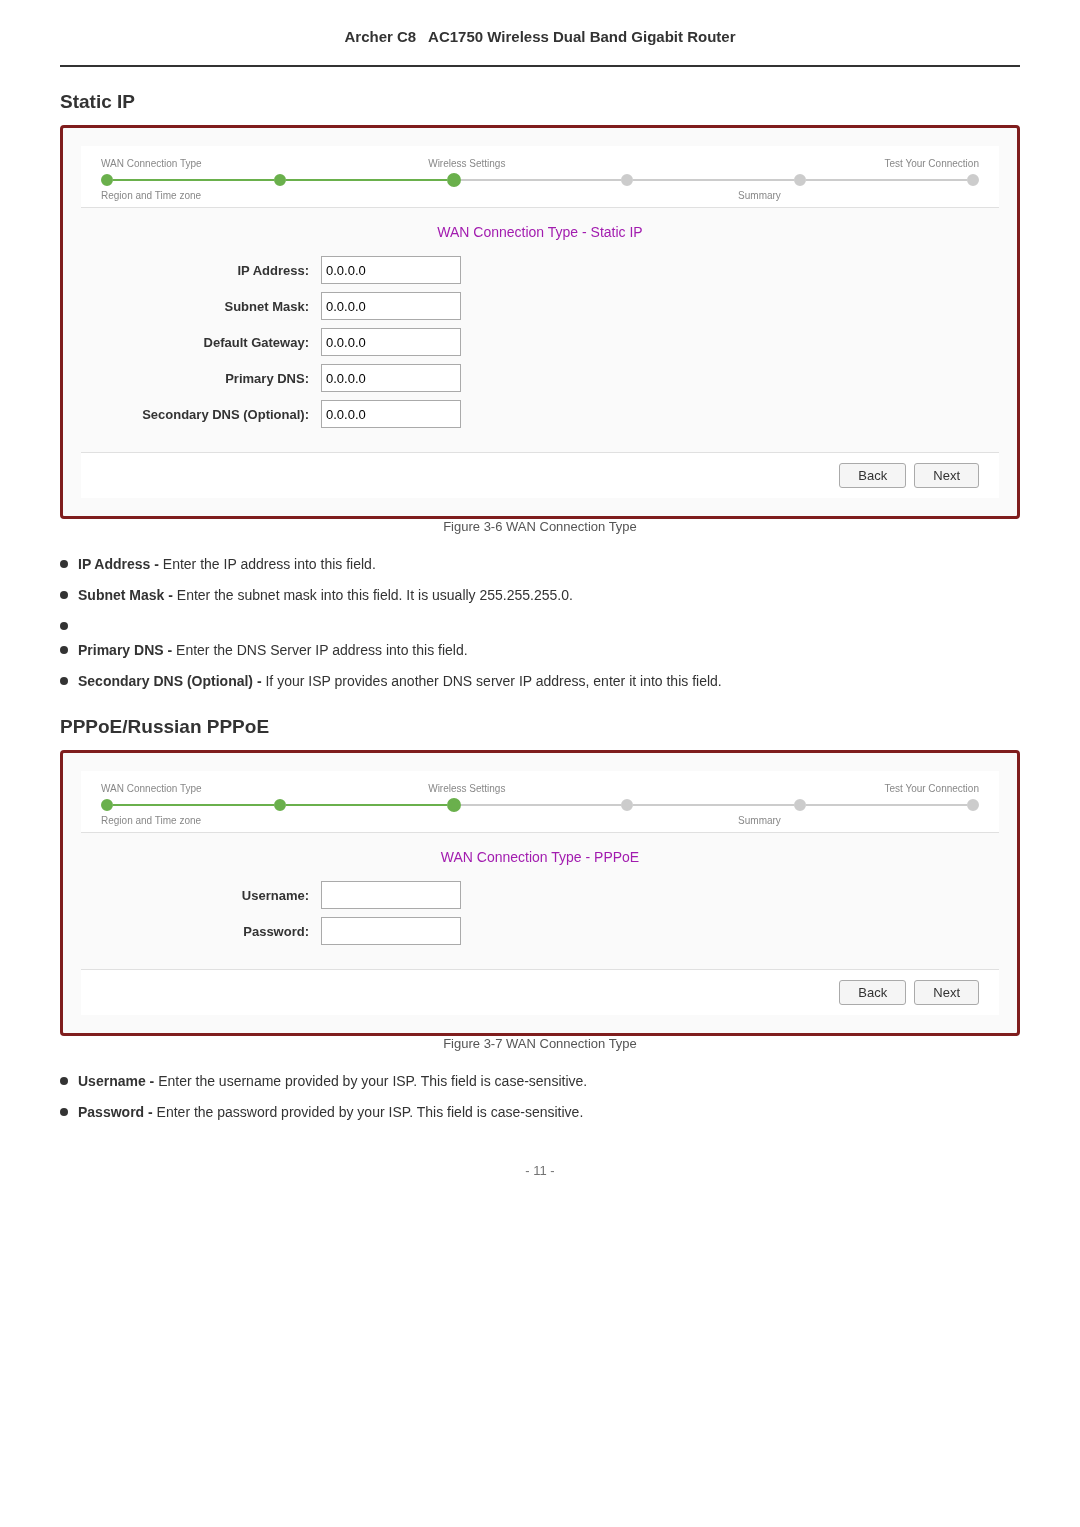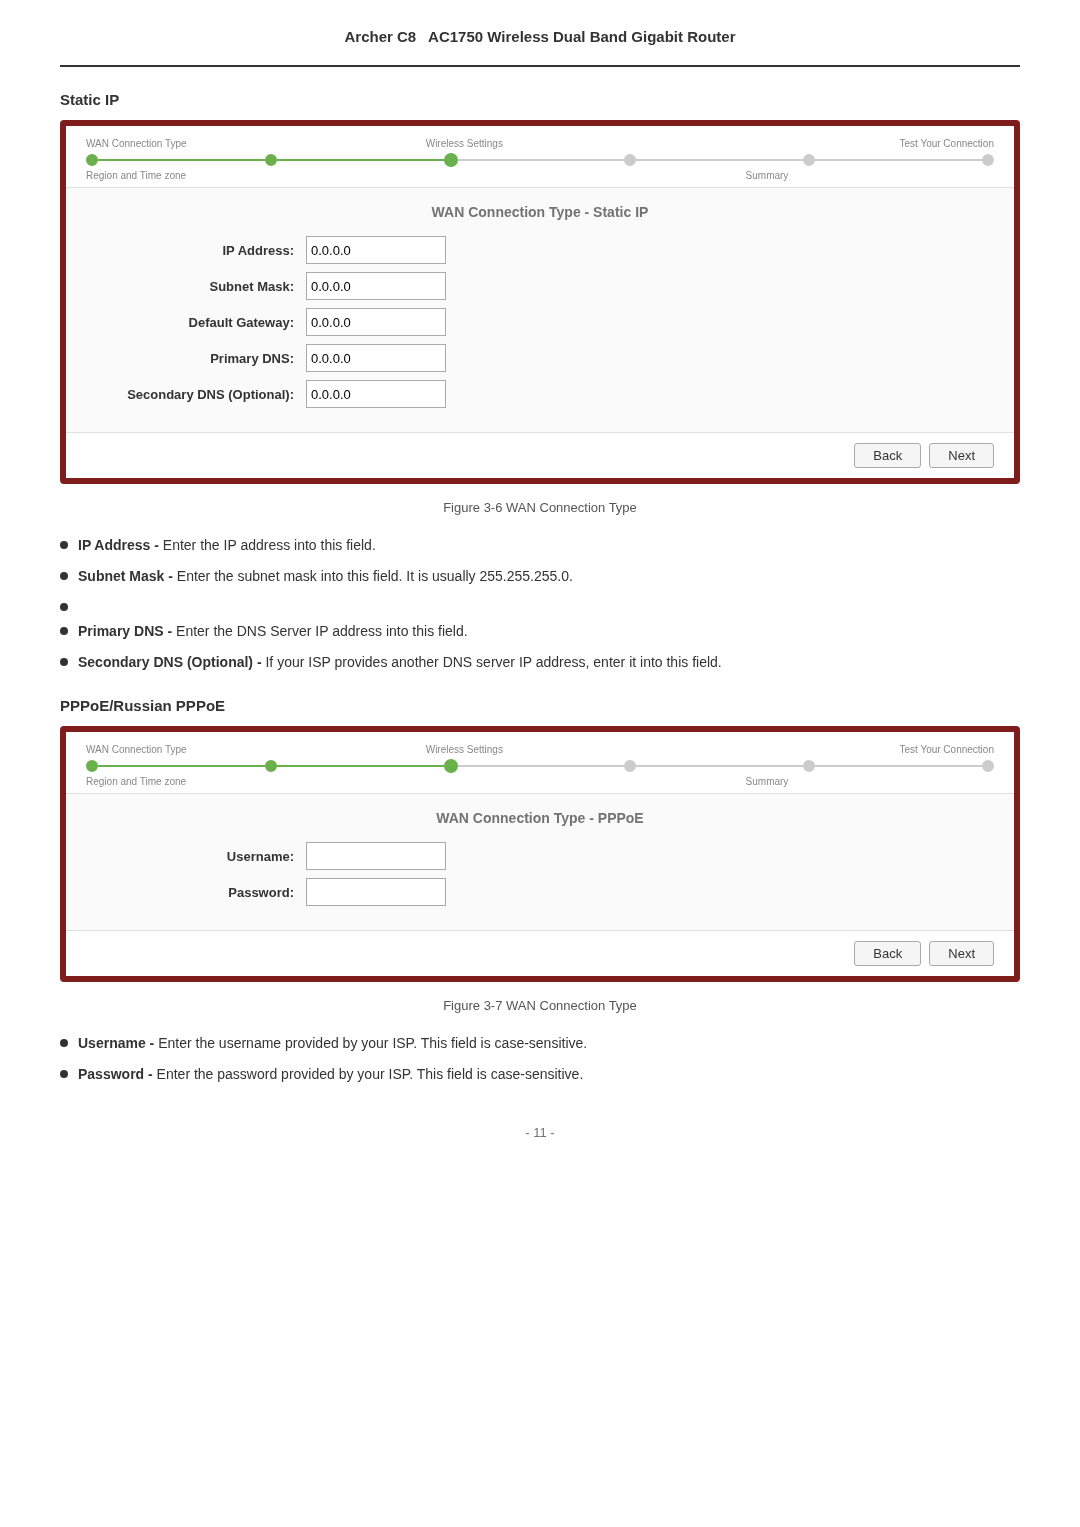--- a/index.html
+++ b/index.html
@@ -31,49 +31,48 @@
     }
     .header-title {
       font-size: 15px;
       font-weight: bold;
       margin-top: 8px;
     }
 
     
     .section-heading {
       font-weight: bold;
-      font-size: 15px;
+      font-size: 19px;
       margin-bottom: 12px;
     }
 
     
     .wizard-box {
-      border: 6px solid #7f1d1d;
+      border: 3px solid #7f1d1d;
       border-radius: 4px;
-      margin-bottom: 16px;
-      padding: 0;
+      padding: 18px;
       background: #fafafa;
     }
 
     
     .progress-bar-area {
       background: #fff;
       border-bottom: 1px solid #e0e0e0;
       padding: 12px 20px 6px 20px;
     }
 
     
     .wizard-form {
       padding: 16px 40px 16px 40px;
     }
     .wizard-subtitle {
       text-align: center;
       font-size: 14px;
-      font-weight: bold;
-      color: #737373;
+      font-weight: normal;
+      color: #a21caf;
       margin-bottom: 16px;
     }
     .form-row {
       display: flex;
       align-items: center;
       margin-bottom: 8px;
     }
     .form-label {
       width: 200px;
       text-align: right;

